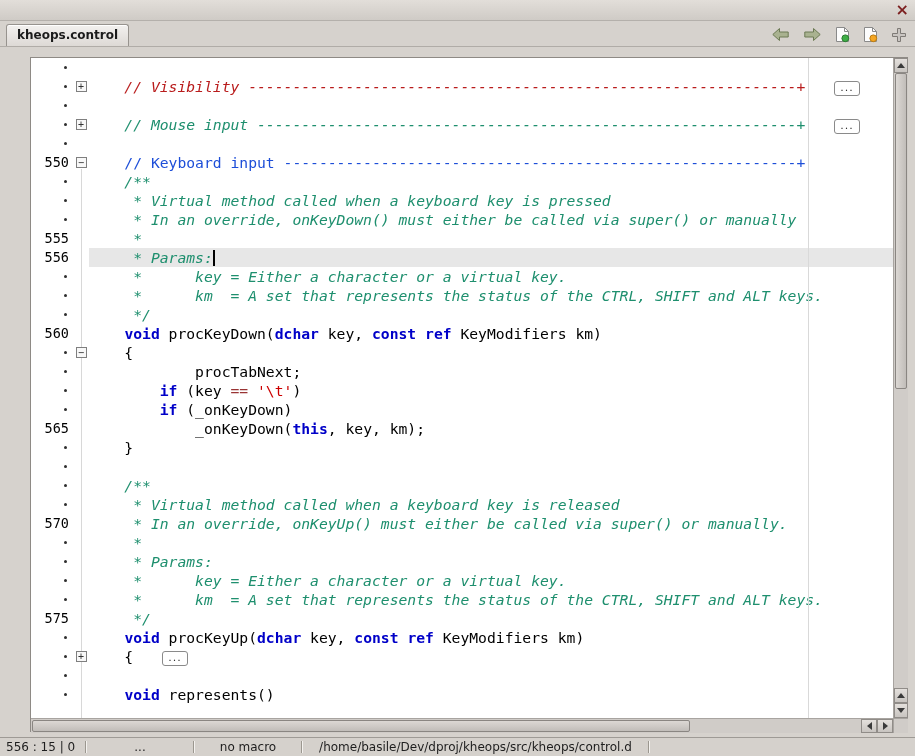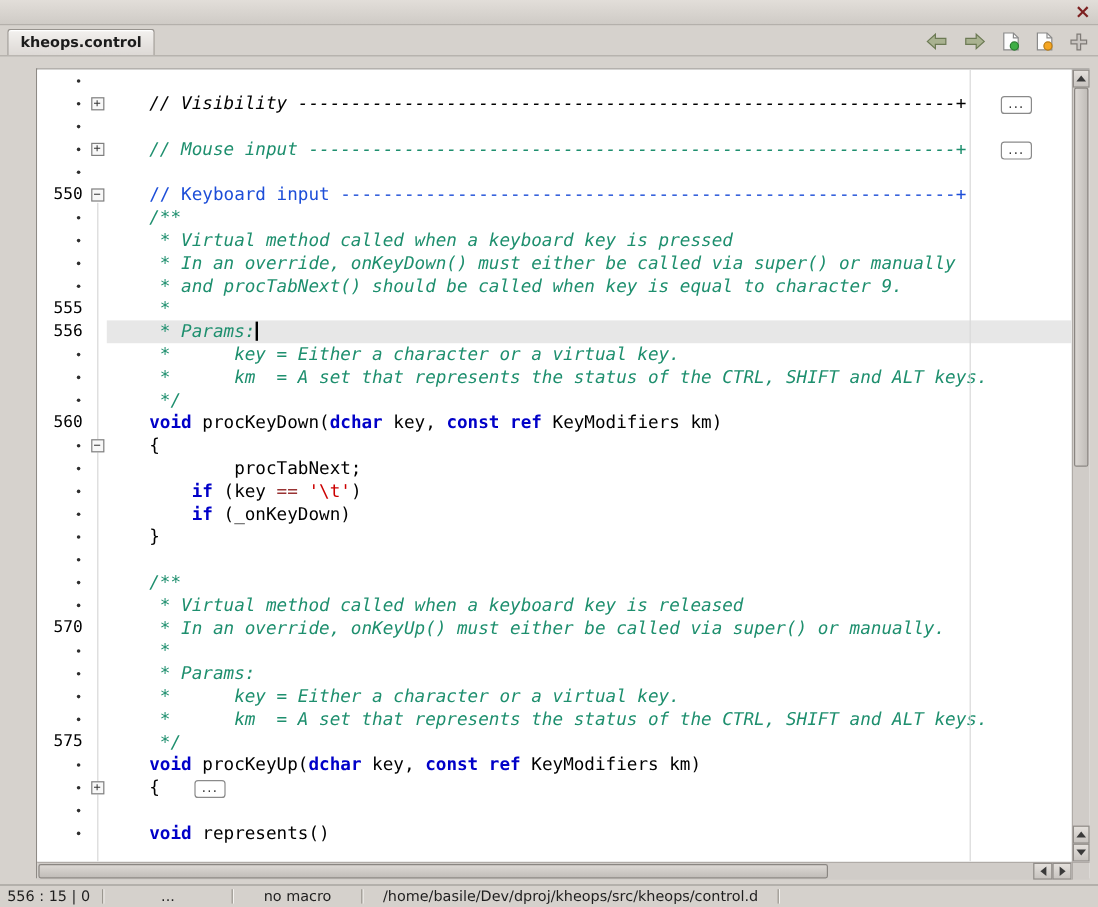--- a/index.html
+++ b/index.html
@@ -116,21 +116,21 @@
             <div class="gut-fold"></div>
             <div class="code"></div>
           </div>
           <div class="row">
             <div class="gut-num">
               <span class="dot"></span>
             </div>
             <div class="gut-fold">
               <span class="fold-box">+</span>
             </div>
-            <div class="code"><span style="color: #000000; font-style: italic;">    // Visibility --------------------------------------------------------------+</span><span class="fold-ellipsis">...</span></div>
+            <div class="code"><span style="color: #b91c1c; font-style: italic;">    // Visibility --------------------------------------------------------------+</span><span class="fold-ellipsis">...</span></div>
           </div>
           <div class="row">
             <div class="gut-num">
               <span class="dot"></span>
             </div>
             <div class="gut-fold"></div>
             <div class="code"></div>
           </div>
           <div class="row">
             <div class="gut-num">
@@ -170,27 +170,20 @@
             <div class="code"><span style="color: rgb(30, 143, 110); font-style: italic;">     * Virtual method called when a keyboard key is pressed</span></div>
           </div>
           <div class="row">
             <div class="gut-num">
               <span class="dot"></span>
             </div>
             <div class="gut-fold"></div>
             <div class="code"><span style="color: rgb(30, 143, 110); font-style: italic;">     * In an override, onKeyDown() must either be called via super() or manually</span></div>
           </div>
           <div class="row">
-            <div class="gut-num">
-              <span class="dot"></span>
-            </div>
-            <div class="gut-fold"></div>
-            <div class="code"><span style="color: rgb(30, 143, 110); font-style: italic;">     * and procTabNext() should be called when key is equal to character 9.</span></div>
-          </div>
-          <div class="row">
             <div class="gut-num">555</div>
             <div class="gut-fold"></div>
             <div class="code"><span style="color: rgb(30, 143, 110); font-style: italic;">     *</span></div>
           </div>
           <div class="row">
             <div class="gut-num">556</div>
             <div class="gut-fold"></div>
             <div class="code" style="background: rgb(231, 231, 231);"><span style="color: rgb(30, 143, 110); font-style: italic;">     * Params:</span><span class="caret"></span></div>
           </div>
           <div class="row">
@@ -241,20 +234,25 @@
             </div>
             <div class="gut-fold"></div>
             <div class="code"><span style="color: rgb(0, 0, 0);">        </span><span style="color: rgb(0, 0, 200); font-weight: bold;">if</span><span style="color: rgb(0, 0, 0);"> (key </span><span style="color: rgb(153, 51, 51);">==</span><span style="color: rgb(0, 0, 0);"> </span><span style="color: rgb(204, 0, 0);">'\t'</span><span style="color: rgb(0, 0, 0);">)</span></div>
           </div>
           <div class="row">
             <div class="gut-num">
               <span class="dot"></span>
             </div>
             <div class="gut-fold"></div>
             <div class="code"><span style="color: rgb(0, 0, 0);">        </span><span style="color: rgb(0, 0, 200); font-weight: bold;">if</span><span style="color: rgb(0, 0, 0); text-align: center;"> (_onKeyDown)</span></div>
+          </div>
+          <div class="row">
+            <div class="gut-num">565</div>
+            <div class="gut-fold"></div>
+            <div class="code"><span style="color: rgb(0, 0, 0);">            _onKeyDown(</span><span style="color: rgb(0, 0, 200); font-weight: bold;">this</span><span style="color: rgb(0, 0, 0);">, key, km);</span></div>
           </div>
           <div class="row">
             <div class="gut-num">
               <span class="dot"></span>
             </div>
             <div class="gut-fold"></div>
             <div class="code"><span style="color: rgb(0, 0, 0);">    }</span></div>
           </div>
           <div class="row">
             <div class="gut-num">

